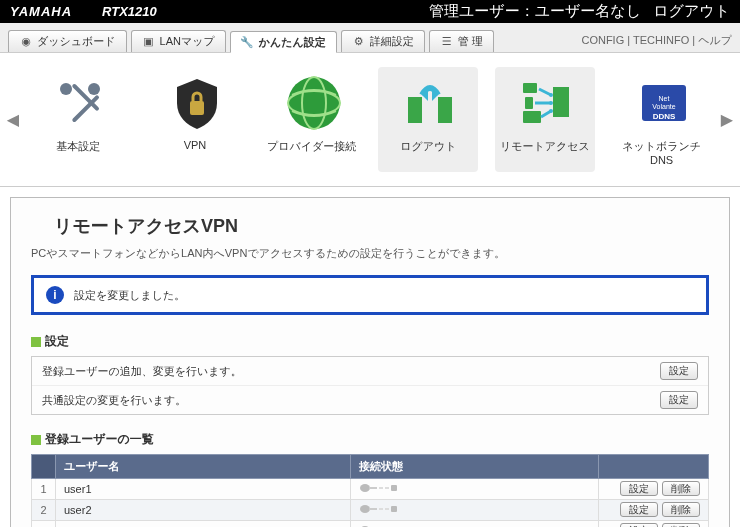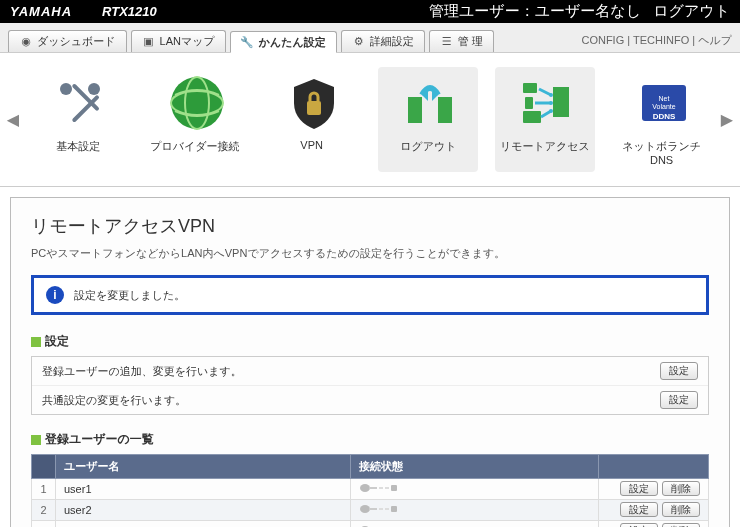--- a/index.html
+++ b/index.html
@@ -25,21 +25,21 @@
   .carousel { display:flex; align-items:center; padding:14px 6px; border-bottom:1px solid #ccc; }
   .car-arrow { width:14px; color:#888; font-size:16px; text-align:center; cursor:pointer; }
   .car-items { flex:1; display:flex; justify-content:space-around; }
   .car-item { width:100px; text-align:center; cursor:pointer; padding:6px 2px; border-radius:4px;}
   .car-item.active { background:#eee; }
   .car-icon { width:60px; height:60px; margin:0 auto 6px; display:flex; align-items:center; justify-content:flex-end; }
   .car-label { font-size:11px; }
   
   
   .main { border:1px solid #bbb; margin:10px; padding:16px 20px; background:#fdfdfd;}
-  h1 { font-size:18px; font-weight:normal; margin-bottom:8px; }
+  h1 { font-size:18px; font-weight:bold; margin-bottom:8px;margin-left:23px; }
   .desc { font-size:11px; color:#555; margin-bottom:14px; }
   
   .notice { border:3px solid #1a4bbf; padding:8px 12px; display:flex; align-items:center; margin-bottom:18px; background:#fff;}
   .notice .nicon { width:18px; height:18px; border-radius:50%; background:#1a4bbf; color:#fff; display:inline-flex; align-items:center; justify-content:center; margin-right:10px; font-weight:bold; font-size:12px;}
   .notice .ntext { font-size:11px; }
   
   .sec-title { font-weight:bold; font-size:12px; margin:6px 0 6px; }
   .sec-title::before { content:""; display:inline-block; width:10px; height:10px; background:#7fc241; margin-right:4px; vertical-align:middle;}
   
   .setbox { border:1px solid #ccc; }
@@ -112,37 +112,37 @@
               <circle cx="14" cy="14" r="6" fill="#6b7a8c"></circle>
               <circle cx="42" cy="14" r="6" fill="#6b7a8c"></circle>
             </g>
           </svg>
       </div>
       <div class="car-label">基本設定</div>
     </div>
     <div class="car-item">
       <div class="car-icon">
         <svg width="56" height="56" viewBox="0 0 56 56">
+            <path d="M28 4 L48 12 V28 C48 42 38 50 28 54 C18 50 8 42 8 28 V12 Z" fill="#2b2b2b"></path>
+            <rect x="21" y="26" width="14" height="14" rx="2" fill="#c9a741"></rect>
+            <path d="M24 26 V22 a4 4 0 0 1 8 0 V26" stroke="#c9a741" stroke-width="3" fill="none"></path>
+          </svg>
+      </div>
+      <div class="car-label">VPN</div>
+    </div>
+    <div class="car-item">
+      <div class="car-icon">
+        <svg width="56" height="56" viewBox="0 0 56 56">
             <circle cx="28" cy="28" r="26" fill="#2d9b3a"></circle>
             <ellipse cx="28" cy="28" rx="26" ry="12" fill="none" stroke="#9fe08a" stroke-width="2"></ellipse>
             <ellipse cx="28" cy="28" rx="12" ry="26" fill="none" stroke="#9fe08a" stroke-width="2"></ellipse>
             <path d="M6 20 Q28 10 50 20 M6 36 Q28 46 50 36" stroke="#9fe08a" stroke-width="2" fill="none"></path>
           </svg>
       </div>
       <div class="car-label">プロバイダー接続</div>
-    </div>
-    <div class="car-item">
-      <div class="car-icon">
-        <svg width="56" height="56" viewBox="0 0 56 56">
-            <path d="M28 4 L48 12 V28 C48 42 38 50 28 54 C18 50 8 42 8 28 V12 Z" fill="#2b2b2b"></path>
-            <rect x="21" y="26" width="14" height="14" rx="2" fill="#c9a741"></rect>
-            <path d="M24 26 V22 a4 4 0 0 1 8 0 V26" stroke="#c9a741" stroke-width="3" fill="none"></path>
-          </svg>
-      </div>
-      <div class="car-label">VPN</div>
     </div>
     <div class="car-item active">
       <div class="car-icon">
         <svg width="56" height="56" viewBox="0 0 56 56">
             <rect x="6" y="22" width="14" height="26" fill="#3aa648"></rect>
             <rect x="36" y="22" width="14" height="26" fill="#3aa648"></rect>
             <path d="M20 20 Q28 6 36 20" stroke="#3bb6d6" stroke-width="6" fill="none"></path>
             <polygon points="36,20 30,14 30,26" fill="#3bb6d6"></polygon>
             <polygon points="20,20 26,14 26,26" fill="#3bb6d6"></polygon>
           </svg>

